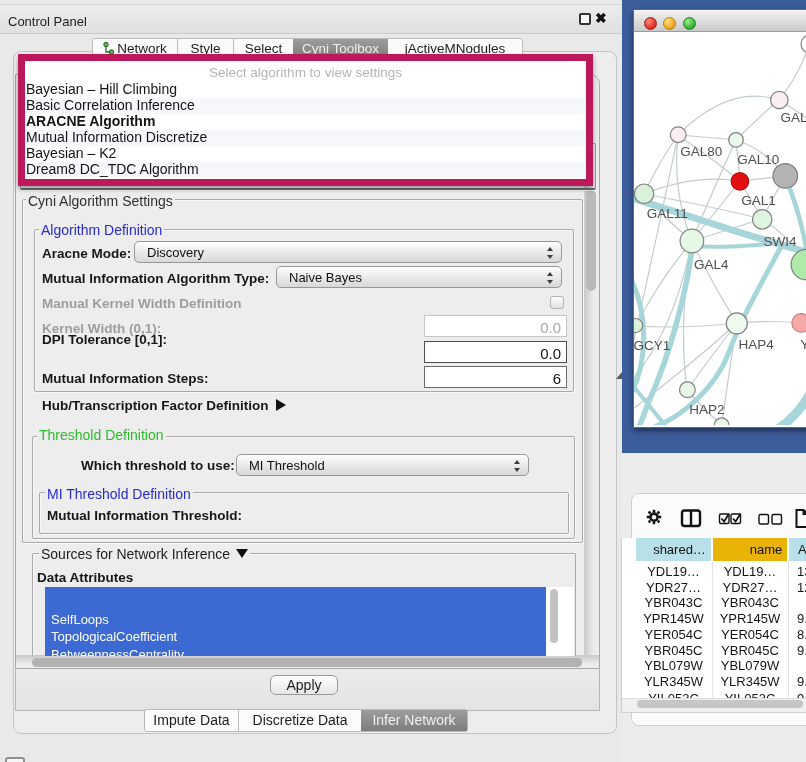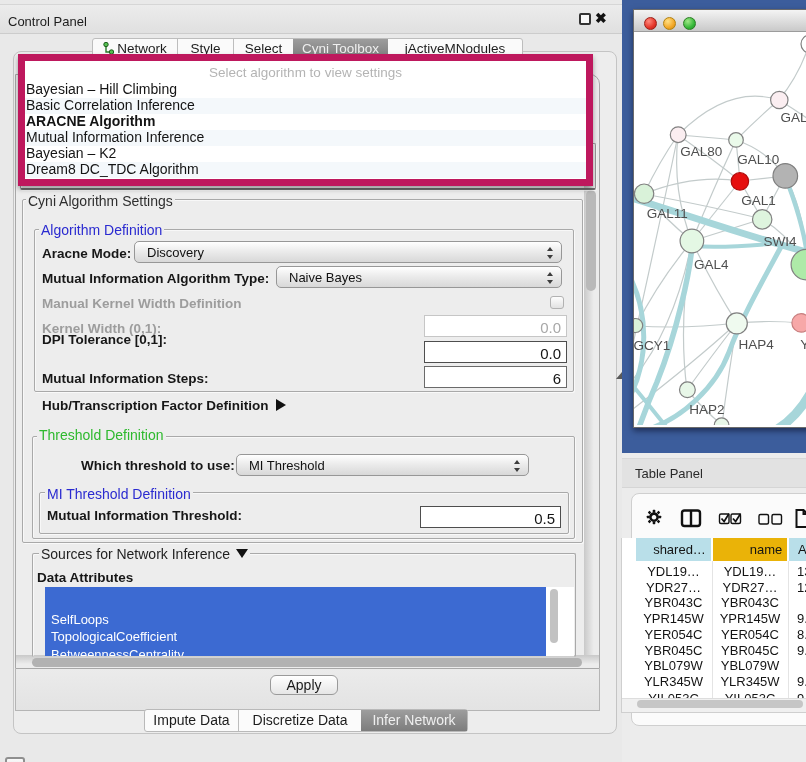--- a/index.html
+++ b/index.html
@@ -159,21 +159,20 @@
   <div class="combo" style="left:236px;top:454px;width:293px;">
       <span class="cv">MI Threshold</span>
     <span class="ar">
         <i class="up"></i>
         <i class="dn"></i>
       </span>
     </div>
   <div class="group" style="left:39px;top:492px;width:528px;height:40px;"></div>
   <span class="glabel blue" style="left:45px;top:486px;">MI Threshold Definition</span>
   <span class="lbl" style="left:47px;top:508px;">Mutual Information Threshold:</span>
-  <div class="fld" style="left:420px;top:506px;width:141px;height:22px;border:1.5px solid #4e4e4e;">0.5</div>
 
   <div class="group" id="gsrc" style="left:32px;top:553px;width:542px;height:103px;border-bottom:none;box-shadow:inset 1px 1px 0 rgba(255,255,255,.6);"></div>
   <span class="glabel" style="left:39px;top:546px;color:#1f1f1f;">Sources for Network Inference<i style="display:inline-block;width:0;height:0;border-left:6.5px solid transparent;border-right:6.5px solid transparent;border-top:9px solid #111;margin-left:6px;vertical-align:1px;"></i></span>
   <span class="lbl" style="left:37px;top:570px;">Data Attributes</span>
 
   <div style="position:absolute;left:45px;top:587px;width:529px;height:69px;background:#fff;overflow:hidden;">
     <div style="position:absolute;left:0;top:0;width:501px;height:70px;background:#3c6ad2;color:#fff;font-size:13px;">
       <div style="padding-left:6px;height:17.3px;line-height:17.3px;margin-top:24px;">SelfLoops</div>
       <div style="padding-left:6px;height:17.3px;line-height:17.3px;">TopologicalCoefficient</div>
       <div style="padding-left:6px;height:17.3px;line-height:17.3px;">BetweennessCentrality</div>
@@ -183,21 +182,21 @@
   </div>
 
   <div id="popup">
     <div class="stripe" style="top:37px;"></div>
     <div class="stripe" style="top:69px;"></div>
     <div class="stripe" style="top:101px;"></div>
     <div class="hint">Select algorithm to view settings</div>
     <div class="it" style="top:20px;">Bayesian – Hill Climbing</div>
     <div class="it" style="top:36px;">Basic Correlation Inference</div>
     <div class="it" style="top:52px;font-weight:bold;">ARACNE Algorithm</div>
-    <div class="it" style="top:68px;">Mutual Information Inference</div>
+    <div class="it" style="top:68px;">Mutual Information Discretize</div>
     <div class="it" style="top:84px;">Bayesian – K2</div>
     <div class="it" style="top:100px;">Dream8 DC_TDC Algorithm</div>
   </div>
 
   <div id="tabs">
     <div class="tb" style="left:0;width:84px;">
       <svg width="11" height="13" viewBox="0 0 11 13" style="vertical-align:-2px;margin-right:3px;">
         <path d="M3 3 L3 10 L8 10" stroke="#2a7a2a" stroke-width="1.4" fill="none"></path>
         <circle cx="3" cy="2.5" r="2.2" fill="#55c050" stroke="#1c5c1c"></circle>
         <circle cx="8.5" cy="10" r="2.2" fill="#55c050" stroke="#1c5c1c"></circle>
@@ -304,23 +303,20 @@
           <text x="104.6" y="316.5">HAP4</text>
           <text x="166.3" y="316.5">YP</text>
           <text x="55.3" y="382">HAP2</text>
         </g>
       </svg>
     </div>
   </div>
 </div>
 
 <div id="tpanel">
-  <div id="tptitle">
-      <span class="t">Table Panel</span>
-    </div>
   <div id="tblpanel"></div>
 </div>
 
 <svg class="abs" style="left:646px;top:509px;" width="160" height="20" viewBox="0 0 160 20">
   <g fill="#111">
     <path d="M8 3.2 a4.8 4.8 0 1 1 -0.01 0 Z M8 6 a2.3 2.3 0 1 0 0.01 0 Z" fill-rule="evenodd"></path>
     <rect x="6.7" y="0.8" width="2.6" height="3" rx="0.6"></rect>
       <rect x="6.7" y="12.2" width="2.6" height="3" rx="0.6"></rect>
     <rect x="0.8" y="6.7" width="3" height="2.6" rx="0.6"></rect>
       <rect x="12.2" y="6.7" width="3" height="2.6" rx="0.6"></rect>

